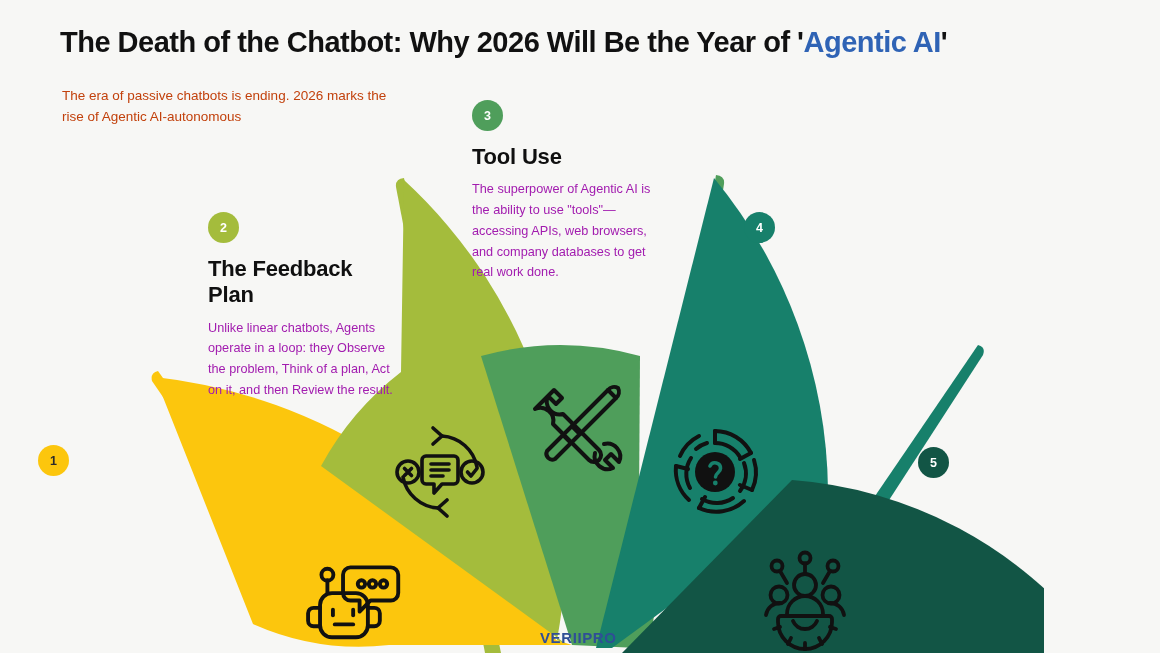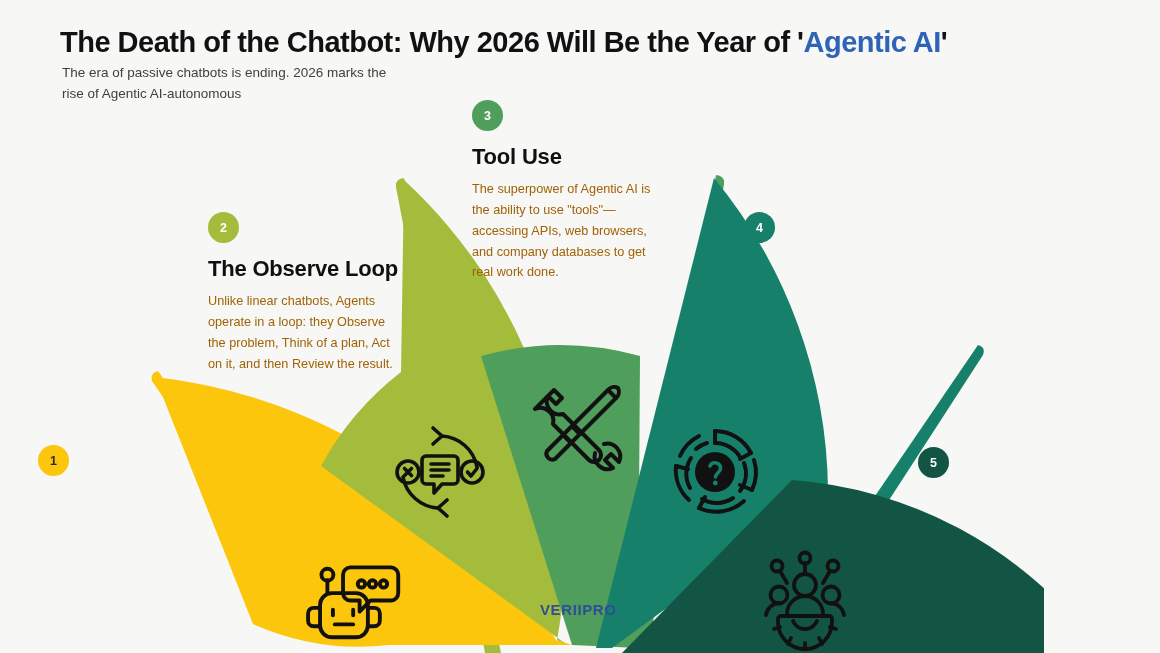--- a/index.html
+++ b/index.html
@@ -14,58 +14,58 @@
   #stage{position:relative;width:1044px;height:653px;overflow:hidden;}
 
   
   .header{position:absolute;left:60px;top:26px;width:1040px;}
   .title{
     font-size:29px;font-weight:700;letter-spacing:-0.5px;
     color:#111111;line-height:1.15;margin:0;white-space:nowrap;
   }
   .title .accent{color:#2F63B5;}
   .subtitle{
-    margin:4px 0 0 2px;font-size:13.5px;line-height:1.55;color:#404040;
+    margin:27px 0 0 2px;font-size:13.5px;line-height:1.55;color:#c2410c;
     max-width:330px;
   }
 
   
   #fan{position:absolute;left:0;top:0;width:1160px;height:653px;}
 
   
   .callout{position:absolute;}
   .badge{
     width:31px;height:31px;border-radius:50%;
     display:flex;align-items:center;justify-content:center;
     font-size:12.5px;font-weight:700;color:#fff;
     margin-bottom:13px;
   }
   .c-title{
     font-size:22px;font-weight:700;color:#101010;
     letter-spacing:-0.2px;margin:0 0 9px 0;line-height:1.2;
   }
   .c-body{
-    font-size:12.7px;line-height:1.63;color:#a16207;margin:0;
+    font-size:12.7px;line-height:1.63;color:#a21caf;margin:0;
   }
 
   .c1{left:38px;top:445px;width:190px;}
   .c2{left:208px;top:212px;width:190px;}
   .c3{left:472px;top:100px;width:192px;}
   .c4{left:744px;top:212px;width:196px;}
   .c5{left:918px;top:447px;width:190px;}
 
   .c1 .badge{background:#FCC60D;color:#2b2b2b;}
   .c2 .badge{background:#A4BC3C;}
   .c3 .badge{background:#4F9E5B;}
   .c4 .badge{background:#17806B;}
   .c5 .badge{background:#125545;}
 
   
   .logo{
-    position:absolute;left:540px;top:601px;
+    position:absolute;left:540px;top:629px;
     font-size:15px;font-weight:700;letter-spacing:0.6px;
     color:#2F4E96;z-index:40;
   }
 </style>
 </head>
 <body>
 
 <div id="stage">
 
   <div class="header">
@@ -212,21 +212,21 @@
     </g>
 
   </svg>
 
   <div class="callout c1">
     <div class="badge">1</div>
   </div>
 
   <div class="callout c2">
     <div class="badge">2</div>
-    <h2 class="c-title">The Observe Loop</h2>
+    <h2 class="c-title">The Feedback Plan</h2>
     <p class="c-body">Unlike linear chatbots, Agents operate in a loop: they Observe the problem, Think of a plan, Act on it, and then Review the result.</p>
   </div>
 
   <div class="callout c3">
     <div class="badge">3</div>
     <h2 class="c-title">Tool Use</h2>
     <p class="c-body">The superpower of Agentic AI is the ability to use "tools"—accessing APIs, web browsers, and company databases to get real work done.</p>
   </div>
 
   <div class="callout c4">

